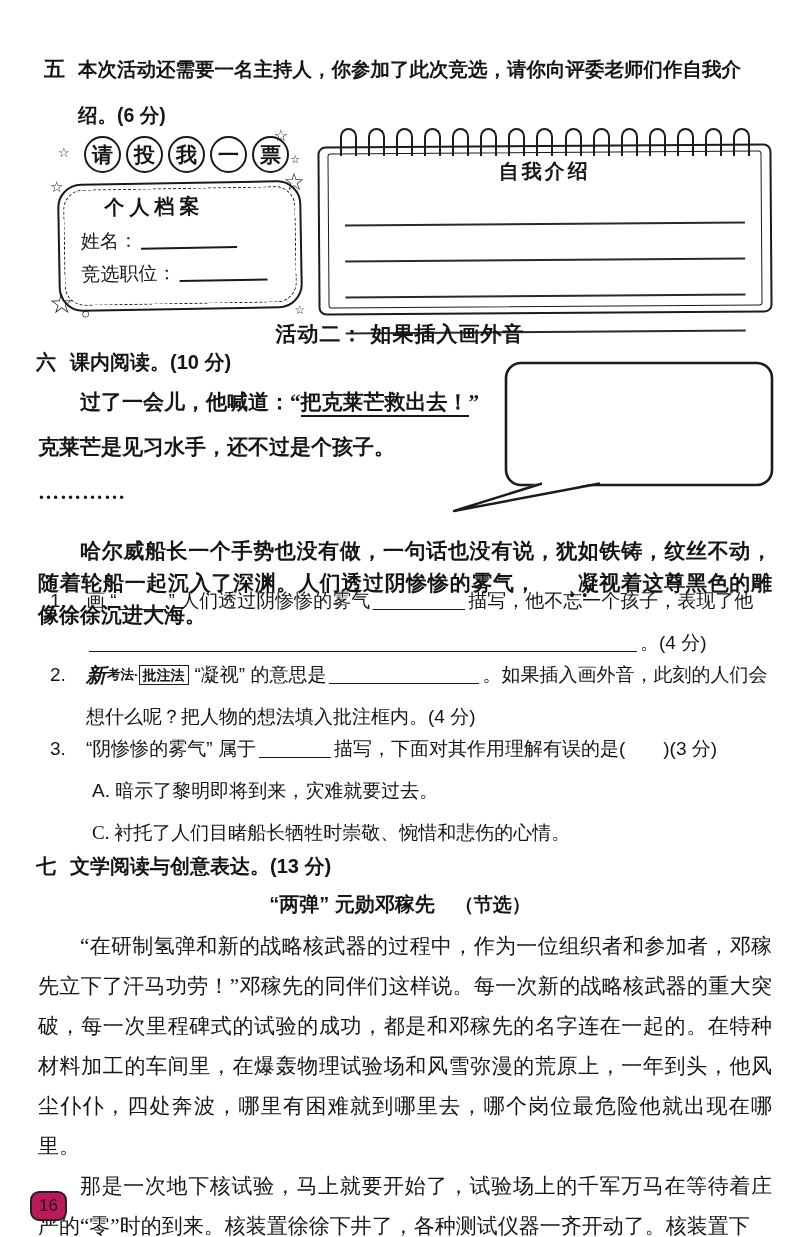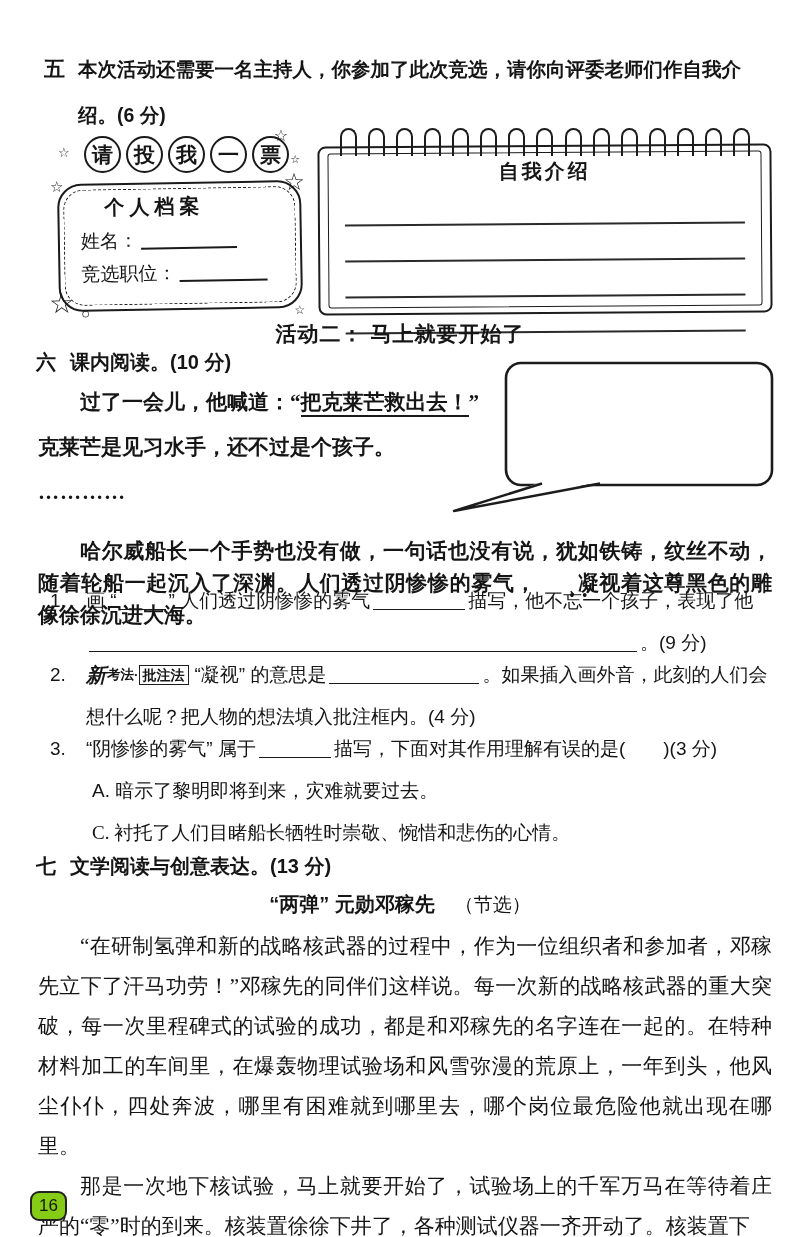--- a/index.html
+++ b/index.html
@@ -110,29 +110,29 @@
   .badge-new { font-weight: bold; font-style: italic; font-size: 20px; }
   .badge-mid { font-weight: bold; font-size: 13.5px; margin-left: 1px; }
   .badge-box { font-weight: bold; font-size: 14px; border: 1.6px solid #1c1c1c; padding: 0 3px; line-height: 18px; }
   .opts { display: flex; gap: 46px; padding-left: 6px; }
   .optc { padding-left: 6px; }
 
   
   #sec7h { position: absolute; top: 853px; left: 36px; display: flex; gap: 14px; font-size: 20px; font-weight: bold; }
   #article-title { position: absolute; top: 891px; left: 0; width: 800px; text-align: center; font-size: 20px; }
   #article-title .main { font-weight: bold; }
-  #article-title .note { font-family: "Liberation Serif", serif; font-size: 19px; margin-left: 20px; }
+  #article-title .note { font-family: "Liberation Serif", serif; font-size: 19px; margin-left: 20px; font-weight: bold; }
   #sec7p { position: absolute; top: 926px; left: 38px; width: 734px; font-size: 21px; line-height: 40px; }
   .para7 { text-indent: 2em; text-align: justify; }
 
   
   #page-num {
     position: absolute; left: 30px; top: 1191px;
     border: 2px solid #222; border-radius: 9px;
-    padding: 0 7px; font-size: 17px; line-height: 26px; background: #84cc16;
+    padding: 0 7px; font-size: 17px; line-height: 26px; background: #be185d;
   }
 </style>
 </head>
 <body>
 
 <div id="sec5">
   <span class="sec-num">五</span>
   <span class="sec-text">本次活动还需要一名主持人，你参加了此次竞选，请你向评委老师们作自我介绍。(6 分)</span>
 </div>
 
@@ -192,21 +192,21 @@
           <div class="nb-line"></div>
           <div class="nb-line"></div>
           <div class="nb-line"></div>
           <div class="nb-line"></div>
         </div>
       </div>
     </div>
   </div>
 </div>
 
-<div id="activity2">活动二： 马上就要开始了</div>
+<div id="activity2">活动二： 如果插入画外音</div>
 
 <div id="sec6h">
   <span>六</span>
   <span>课内阅读。(10 分)</span>
 </div>
 
 <div id="sec6p" class="kai">
   <div class="short-lines">
     <p class="indent"><span>过了一会儿，他喊道：“</span><span class="ul">把克莱芒救出去！</span><span>”</span></p>
     <p>克莱芒是见习水手，还不过是个孩子。</p>
@@ -218,21 +218,21 @@
     <path d="M102 124 L14 153 L160 124 Z" fill="#ffffff" stroke="none"></path>
     <path d="M102 125.5 L14 153 L160 125.5" fill="none" stroke="#1c1c1c" stroke-width="2.4" stroke-linejoin="round"></path>
   </svg>
 
   <p class="para6"><span>哈尔威船长一个手势也没有做，一句话也没有说，犹如铁铸，纹丝不动，随着轮船一起沉入了深渊。人们透过阴惨惨的雾气，</span><span class="emph">凝视</span><span>着这尊黑色的雕像徐徐沉进大海。</span></p>
 </div>
 
 <div id="q1" class="question">
   <span class="qnum">1.</span>
   <span class="qbody">
-    <span>画 “</span><span class="blank b-short"></span><span>” 人们透过阴惨惨的雾气</span><span class="blank b-med"></span><span>描写，他不忘一个孩子，表现了他</span><span class="blank b-long"></span><span>。(9 分)</span>
+    <span>画 “</span><span class="blank b-short"></span><span>” 人们透过阴惨惨的雾气</span><span class="blank b-med"></span><span>描写，他不忘一个孩子，表现了他</span><span class="blank b-long"></span><span>。(4 分)</span>
   </span>
 </div>
 
 <div id="q2" class="question">
   <span class="qnum">2.</span>
   <span class="qbody">
     <span class="badge">
         <span class="badge-new">新</span>
         <span class="badge-mid">考法·</span>
         <span class="badge-box">批注法</span>

